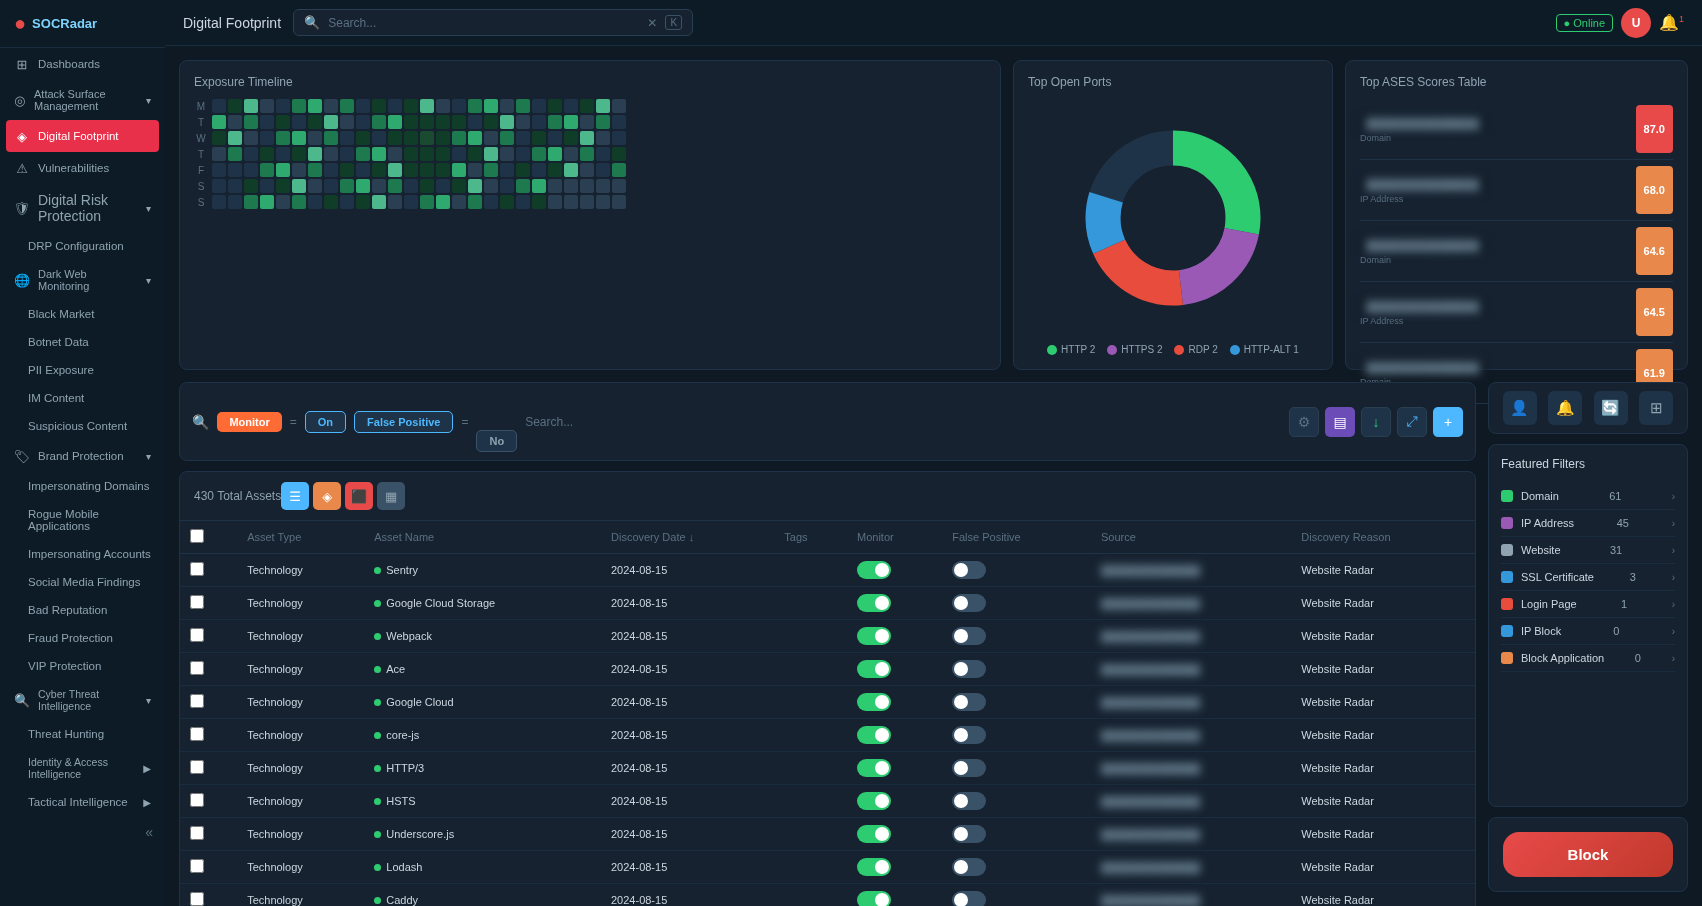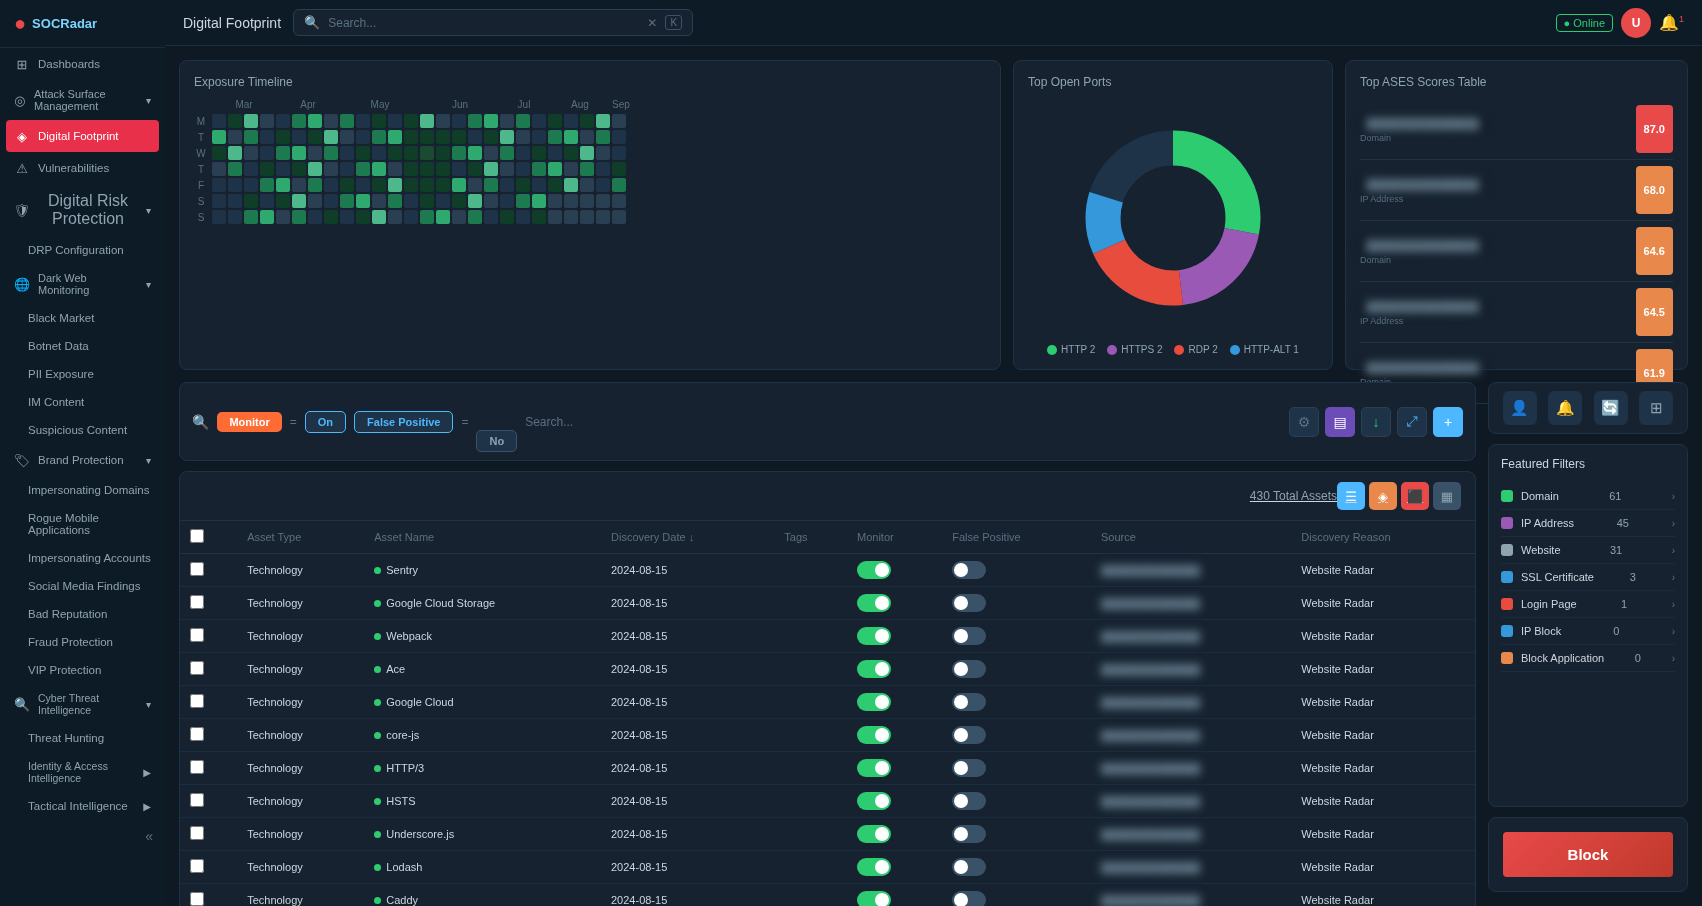--- a/index.html
+++ b/index.html
@@ -59,21 +59,21 @@
     .filter-separator { color: #5a7080; font-size: 12px; }
     .filter-search { flex: 1; background: none; border: none; outline: none; color: #cdd6e0; font-size: 12px; }
     .filter-search::placeholder { color: #5a7080; }
     .filter-icons { display: flex; gap: 6px; margin-left: auto; }
     .filter-icon-btn { width: 30px; height: 30px; border-radius: 5px; border: none; cursor: pointer; display: flex; align-items: center; justify-content: center; font-size: 14px; }
     .filter-icon-btn.purple { background: #6c4db8; color: #fff; }
     .filter-icon-btn.green { background: #1e3347; color: #2ecc71; border: 1px solid #2a3f52; }
     .filter-icon-btn.blue { background: #1e3347; color: #4db8ff; border: 1px solid #2a3f52; }
     .filter-icon-btn.plus { background: #4db8ff; color: #fff; }
     .table-section { flex: 1; background: #162230; border-radius: 8px; border: 1px solid #1e3347; display: flex; flex-direction: column; }
-    .table-toolbar { display: flex; align-items: center; justify-content: flex-end; padding: 10px 14px; border-bottom: 1px solid #1e3347; text-decoration: underline; }
+    .table-toolbar { display: flex; align-items: center; justify-content: flex-start; padding: 10px 14px; border-bottom: 1px solid #1e3347; }
     .table-total { font-size: 12px; color: #8fa3b0; }
     .table-view-btns { display: flex; gap: 4px; }
     .view-btn { width: 28px; height: 28px; border-radius: 5px; border: none; cursor: pointer; display: flex; align-items: center; justify-content: center; font-size: 13px; }
     .view-btn.active { background: #4db8ff; color: #fff; }
     .view-btn.orange { background: #e8884a; color: #fff; }
     .view-btn.red { background: #e84a4a; color: #fff; }
     .view-btn.gray { background: #3a5268; color: #8fa3b0; }
 
     table { width: 100%; border-collapse: collapse; }
     thead tr { border-bottom: 1px solid #1e3347; }
@@ -95,21 +95,21 @@
     .featured-title { font-size: 12px; color: #cdd6e0; margin-bottom: 12px; font-weight: 500; }
     .ff-row { display: flex; align-items: center; justify-content: space-between; padding: 7px 0; border-bottom: 1px solid #1a2d3e; cursor: pointer; }
     .ff-left { display: flex; align-items: center; gap: 8px; }
     .ff-dot { width: 12px; height: 12px; border-radius: 3px; }
     .ff-label { font-size: 11px; color: #cdd6e0; }
     .ff-count { font-size: 11px; color: #8fa3b0; }
     .ff-arrow { color: #5a7080; font-size: 10px; }
 
     
     .block-area { background: #162230; border-radius: 8px; padding: 14px; border: 1px solid #1e3347; display: flex; flex-direction: column; align-items: center; justify-content: center; min-height: 70px; }
-    .block-btn { background: linear-gradient(135deg, #e84a4a, #c0392b); color: #fff; border: none; border-radius: 4px; padding: 14px 52px; font-size: 15px; font-weight: 700; cursor: pointer; width: 100%; }
+    .block-btn { background: linear-gradient(135deg, #e84a4a, #c0392b); color: #fff; border: none; border-radius: 16px; padding: 14px 52px; font-size: 15px; font-weight: 700; cursor: pointer; width: 100%; }
 
     .table-scroll { overflow-y: auto; flex: 1; }
 
     
     .avatar { width: 30px; height: 30px; border-radius: 50%; background: #e84a4a; display: flex; align-items: center; justify-content: center; color: #fff; font-size: 12px; font-weight: bold; }
   </style>
 </head>
 <body>
 
 <nav class="sidebar">
@@ -130,21 +130,21 @@
   <div class="sidebar-item active">
     <span class="icon">◈</span>
     <span>Digital Footprint</span>
   </div>
   <div class="sidebar-item">
     <span class="icon">⚠</span>
     <span>Vulnerabilities</span>
   </div>
   <div class="sidebar-item">
     <span class="icon">🛡</span>
-    <span style="font-size:16px;text-align:center;">Digital Risk Protection</span>
+    <span style="font-size:14px;">Digital Risk Protection</span>
     <span style="margin-left:auto;font-size:10px;">▾</span>
   </div>
   <div class="sidebar-item sidebar-sub">
     <span>DRP Configuration</span>
   </div>
   <div class="sidebar-item">
     <span class="icon">🌐</span>
     <span style="font-size:11px;">Dark Web Monitoring</span>
     <span style="margin-left:auto;font-size:10px;">▾</span>
   </div>
@@ -227,30 +227,20 @@
     </div>
   </div>
 
   <div class="content-area">
 
     <div class="widgets-row">
 
       <div class="widget exposure-widget">
         <div class="widget-title">Exposure Timeline</div>
         <div id="timeline-container">
-            <div style="display: flex; align-items: center; margin-bottom: 4px;">
-              <div style="width: 18px; flex-shrink: 0;"></div>
-              <div style="width: 64px; font-size: 10px; color: rgb(90, 112, 128); text-align: center; flex-shrink: 0;">Mar</div>
-              <div style="width: 64px; font-size: 10px; color: rgb(90, 112, 128); text-align: center; flex-shrink: 0;">Apr</div>
-              <div style="width: 80px; font-size: 10px; color: rgb(90, 112, 128); text-align: center; flex-shrink: 0;">May</div>
-              <div style="width: 80px; font-size: 10px; color: rgb(90, 112, 128); text-align: center; flex-shrink: 0;">Jun</div>
-              <div style="width: 48px; font-size: 10px; color: rgb(90, 112, 128); text-align: center; flex-shrink: 0;">Jul</div>
-              <div style="width: 64px; font-size: 10px; color: rgb(90, 112, 128); text-align: center; flex-shrink: 0;">Aug</div>
-              <div style="width: 16px; font-size: 10px; color: rgb(90, 112, 128); text-align: center; flex-shrink: 0;">Sep</div>
-            </div>
             <div style="display: flex; align-items: center; gap: 2px; margin-bottom: 2px;">
               <div style="width: 14px; font-size: 10px; color: rgb(90, 112, 128); text-align: center; flex-shrink: 0; margin-right: 2px;">M</div>
               <div style="width: 14px; height: 14px; border-radius: 2px; background: rgb(30, 51, 71); flex-shrink: 0;"></div>
               <div style="width: 14px; height: 14px; border-radius: 2px; background: rgb(15, 61, 40); flex-shrink: 0;"></div>
               <div style="width: 14px; height: 14px; border-radius: 2px; background: rgb(77, 184, 140); flex-shrink: 0;"></div>
               <div style="width: 14px; height: 14px; border-radius: 2px; background: rgb(42, 63, 82); flex-shrink: 0;"></div>
               <div style="width: 14px; height: 14px; border-radius: 2px; background: rgb(30, 51, 71); flex-shrink: 0;"></div>
               <div style="width: 14px; height: 14px; border-radius: 2px; background: rgb(29, 122, 78); flex-shrink: 0;"></div>
               <div style="width: 14px; height: 14px; border-radius: 2px; background: rgb(46, 170, 110); flex-shrink: 0;"></div>
               <div style="width: 14px; height: 14px; border-radius: 2px; background: rgb(42, 63, 82); flex-shrink: 0;"></div>

